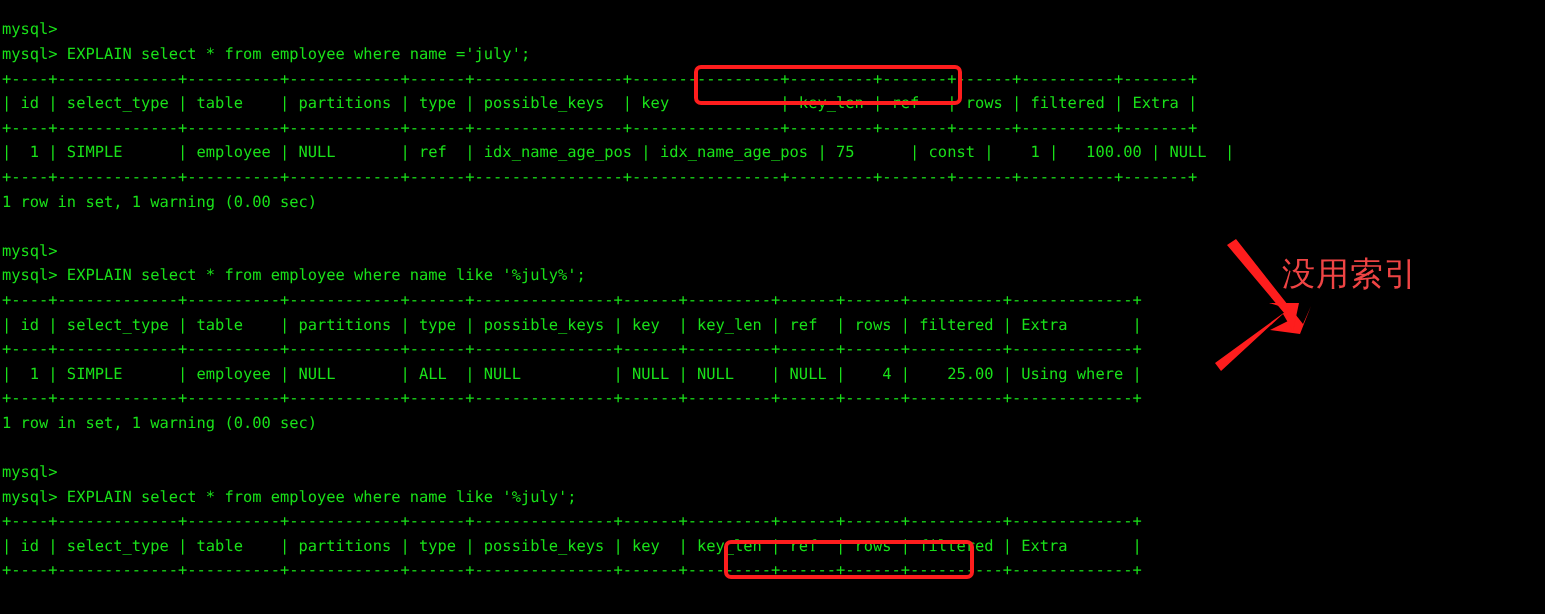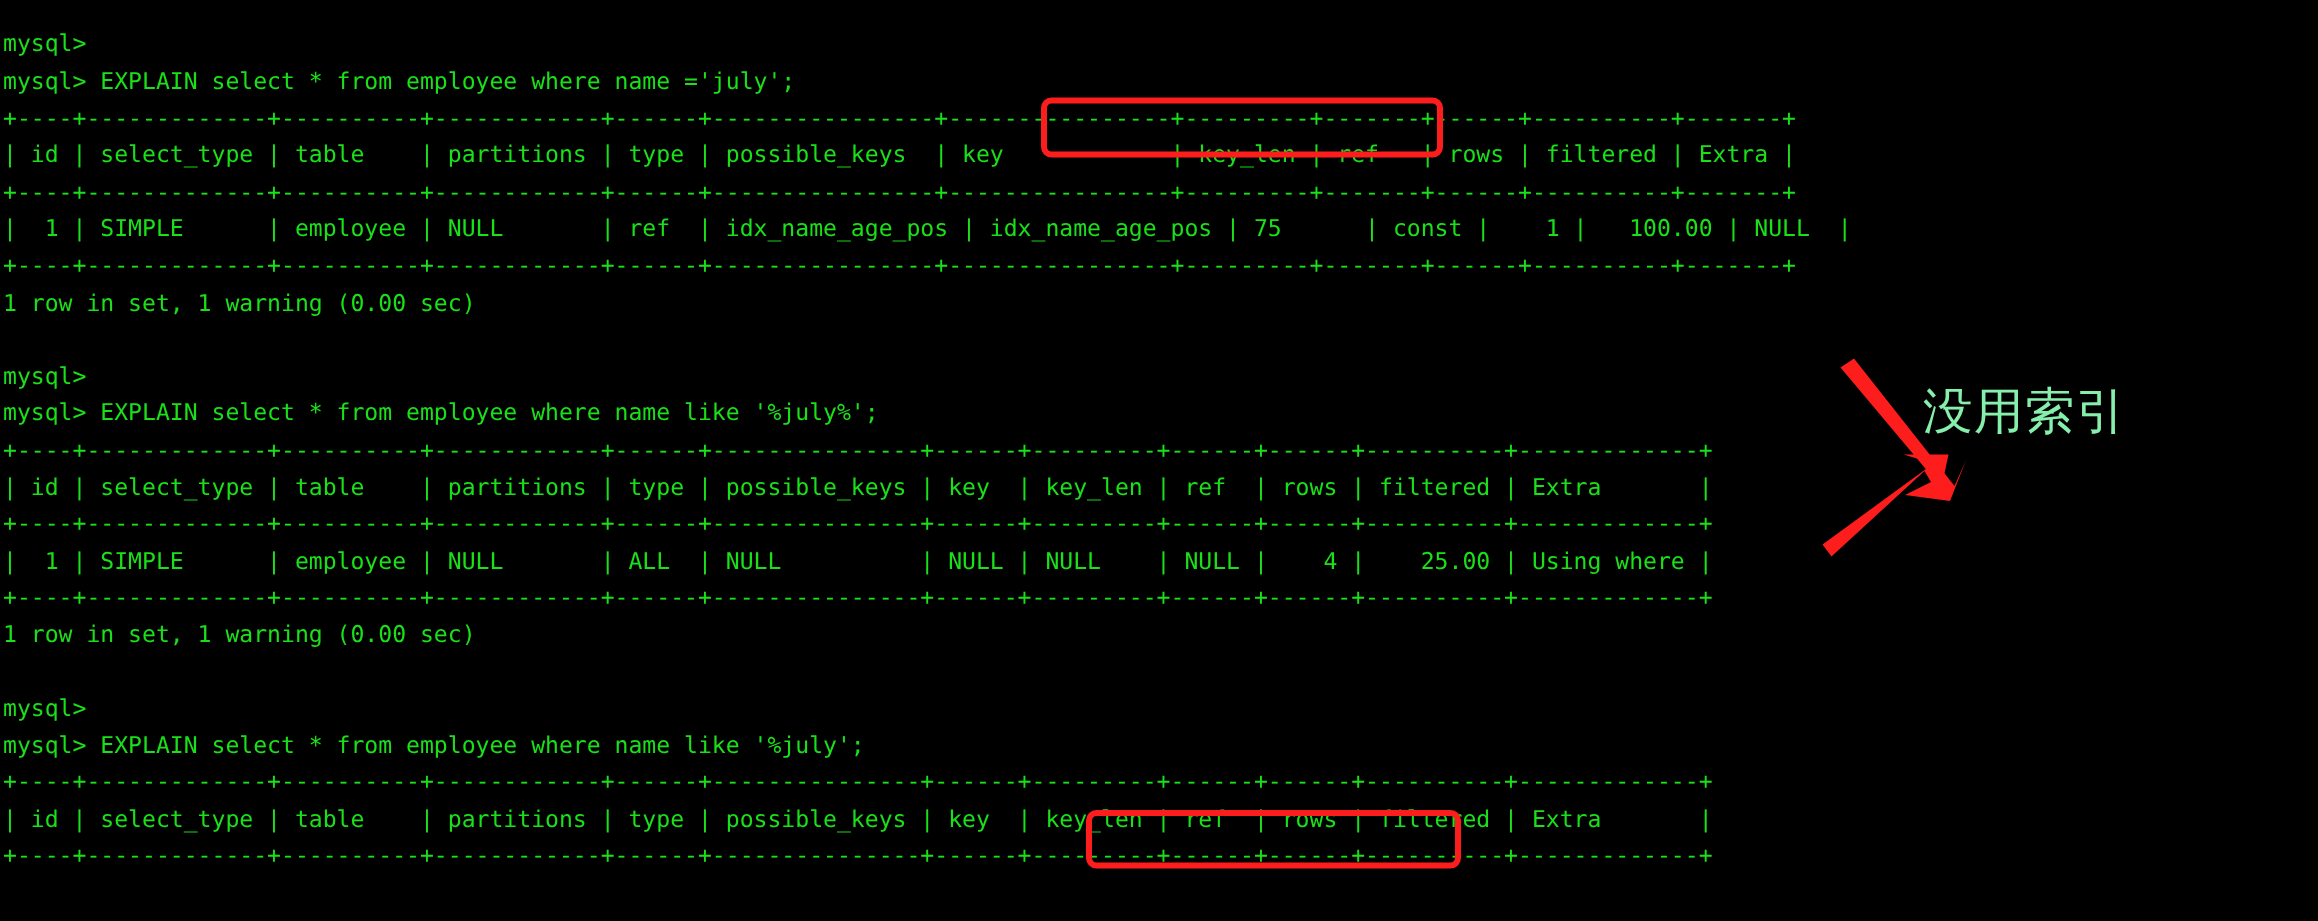--- a/index.html
+++ b/index.html
@@ -44,21 +44,21 @@
   }
   #annot-svg {
     position: absolute;
     left: 0; top: 0;
     width: 1545px;
     height: 614px;
     pointer-events: none;
   }
   .cn-note {
     position: absolute;
-    color: #86efac;
+    color: #ef4444;
     font-family: "DejaVu Sans", "Liberation Sans", sans-serif;
     font-size: 33px;
     font-weight: 500;
     line-height: 33px;
     letter-spacing: 1px;
     white-space: pre;
   }
   .watermark {
     position: absolute;
     color: #d8d8d8;

